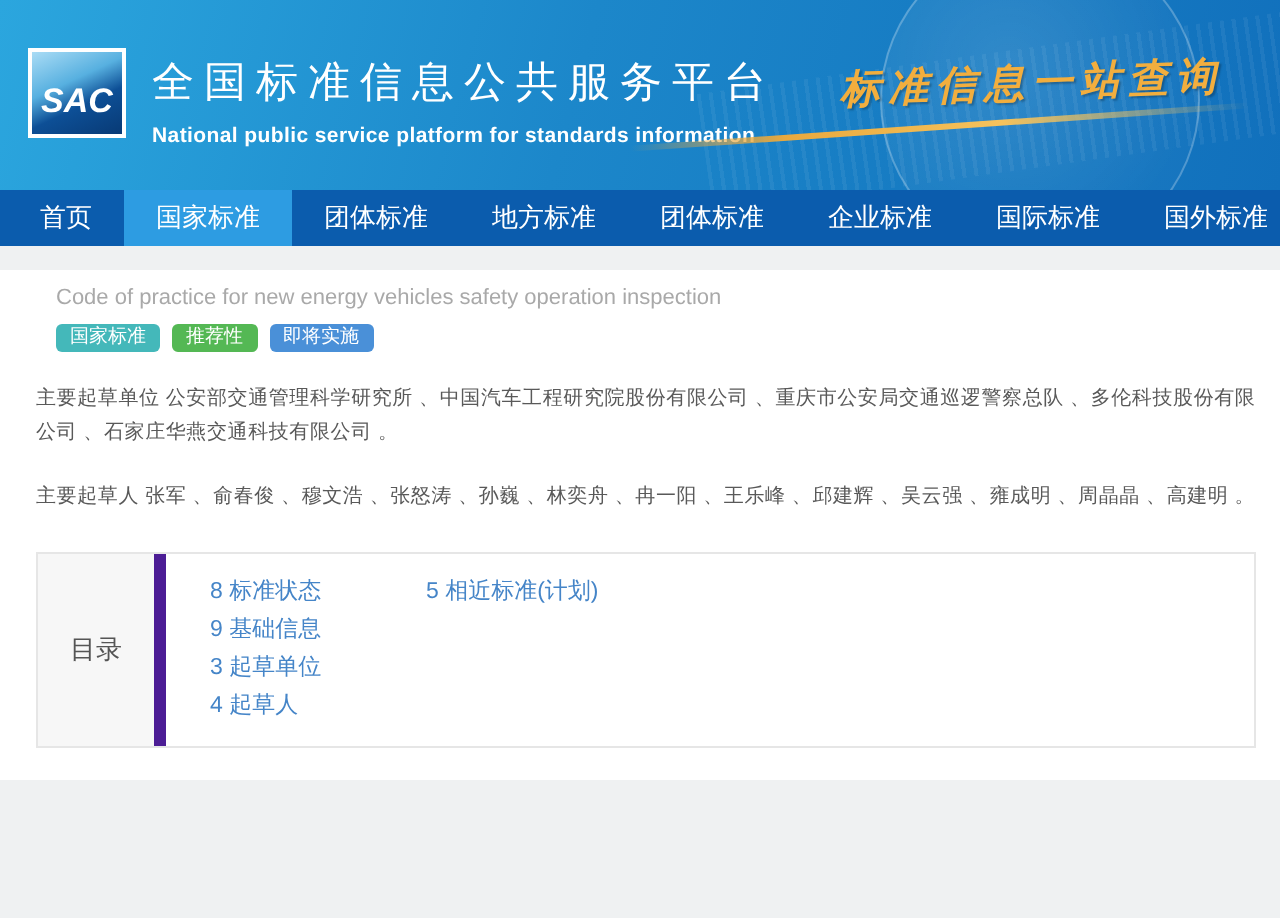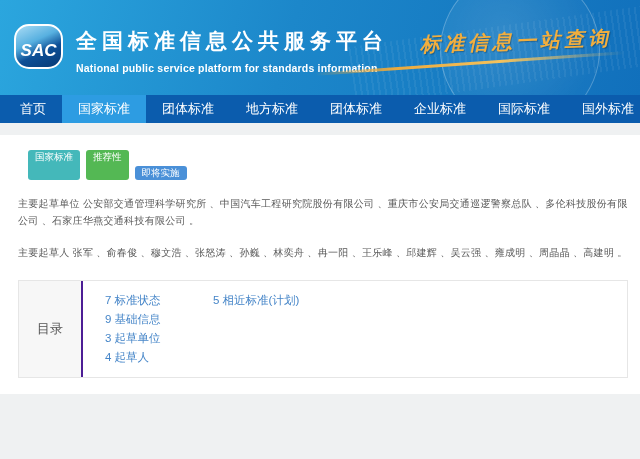--- a/index.html
+++ b/index.html
@@ -26,31 +26,31 @@
   }
   .globe::after {
     content: ""; position: absolute; left: -90px; top: 55px;
     width: 300px; height: 60px;
     background: repeating-linear-gradient(90deg, rgba(255,255,255,0.06) 0 2px, transparent 2px 6px);
     transform: rotate(-8deg);
   }
   .logo {
     position: absolute; left: 14px; top: 24px;
     width: 49px; height: 45px;
-    border: 2px solid #ffffff; border-radius: 15px;
+    border: 2px solid #ffffff; border-radius: 0;
     background: linear-gradient(155deg, #aadcf5 0%, #57b0e0 38%, #0d4f96 62%, #083a75 100%);
     display: flex; align-items: flex-end; justify-content: center;
   }
   .logo span {
     color: #fff; font-weight: bold; font-style: italic;
     font-size: 17px; letter-spacing: 0px; padding-bottom: 6px;
   }
   .header-titles { position: absolute; left: 76px; top: 27px; color: #fff; }
   .header-titles h1 {
-    font-size: 21px; font-weight: bold; letter-spacing: 5px; white-space: nowrap;
+    font-size: 21px; font-weight: normal; letter-spacing: 5px; white-space: nowrap;
   }
   .header-titles .sub {
     margin-top: 7px; font-size: 10.5px; font-weight: bold; letter-spacing: 0.2px; white-space: nowrap;
   }
   .slogan {
     position: absolute; right: 28px; top: 28px;
     color: #f2ae3e; font-size: 20px; font-weight: bold; font-style: italic;
     letter-spacing: 4px; transform: rotate(-2deg);
     text-shadow: 1px 1px 1px rgba(0,0,0,0.25);
     white-space: nowrap;
@@ -78,33 +78,33 @@
   }
   .std-title { font-size: 17px; font-weight: 600; color: #4d4d4d; margin: 4px 0 3px 10px; }
   .std-title-en { font-size: 11px; color: #a9a9a9; margin-left: 10px; }
   .badges { display: flex; gap: 6px; margin: 7px 0 0 10px; }
   .badge {
     color: #fff; font-size: 9.5px; line-height: 14px;
     padding: 0 7px; border-radius: 3px; white-space: nowrap;
   }
   .badge.b0 { background: #44b8ba; }
   .badge.b1 { background: #54b854; }
-  .badge.b2 { background: #4a90d8; margin-top: 16px; }
+  .badge.b2 { background: #4a90d8; }
   .para {
     font-size: 10px; color: #595959; line-height: 1.65;
     margin-top: 16px; letter-spacing: 0.3px;
   }
   .para a { color: #4e94d8; text-decoration: none; }
   
   .toc {
     margin: 18px 2px 6px 0; border: 1px solid #e6e6e6;
     display: flex; min-height: 76px; background: #fff;
   }
   .toc-label {
-    width: 64px; background: #f7f7f7; border-right: 2px solid #4c1d95;
+    width: 64px; background: #f7f7f7; border-right: 6px solid #4c1d95;
     display: flex; align-items: center; justify-content: center;
     font-size: 13px; color: #555;
   }
   .toc-links { display: flex; padding: 10px 0 10px 22px; }
   .toc-col { display: flex; flex-direction: column; width: 108px; }
   .toc-col.second { width: auto; }
   .toc-link {
     font-size: 11.5px; color: #4585c8; text-decoration: none;
     line-height: 19px; white-space: nowrap; cursor: pointer;
   }
@@ -131,37 +131,38 @@
   <div class="nav-item">团体标准</div>
   <div class="nav-item">地方标准</div>
   <div class="nav-item">团体标准</div>
   <div class="nav-item">企业标准</div>
   <div class="nav-item">国际标准</div>
   <div class="nav-item">国外标准</div>
 
 </nav>
 
 <main class="main">
+  <div class="std-title-en">Code of practice for new energy vehicles safety operation inspection</div>
 
   <div class="badges">
     <span class="badge b0">国家标准</span>
     <span class="badge b1">推荐性</span>
     <span class="badge b2">即将实施</span>
   </div>
 
 
   <p class="para">主要起草单位 公安部交通管理科学研究所 、中国汽车工程研究院股份有限公司 、重庆市公安局交通巡逻警察总队 、多伦科技股份有限公司 、石家庄华燕交通科技有限公司 。</p>
 
   <p class="para">主要起草人 张军 、俞春俊 、穆文浩 、张怒涛 、孙巍 、林奕舟 、冉一阳 、王乐峰 、邱建辉 、吴云强 、雍成明 、周晶晶 、高建明 。</p>
 
   <div class="toc">
     <div class="toc-label">目录</div>
     <div class="toc-links">
       <div class="toc-col">
-        <a href="#" class="toc-link">7 标准状态</a>
+        <a href="#" class="toc-link">8 标准状态</a>
         <a href="#" class="toc-link">9 基础信息</a>
         <a href="#" class="toc-link">3 起草单位</a>
         <a href="#" class="toc-link">4 起草人</a>
       </div>
       <div class="toc-col second">
         <a href="#" class="toc-link">5 相近标准(计划)</a>
       </div>
     </div>
   </div>
 </main>

